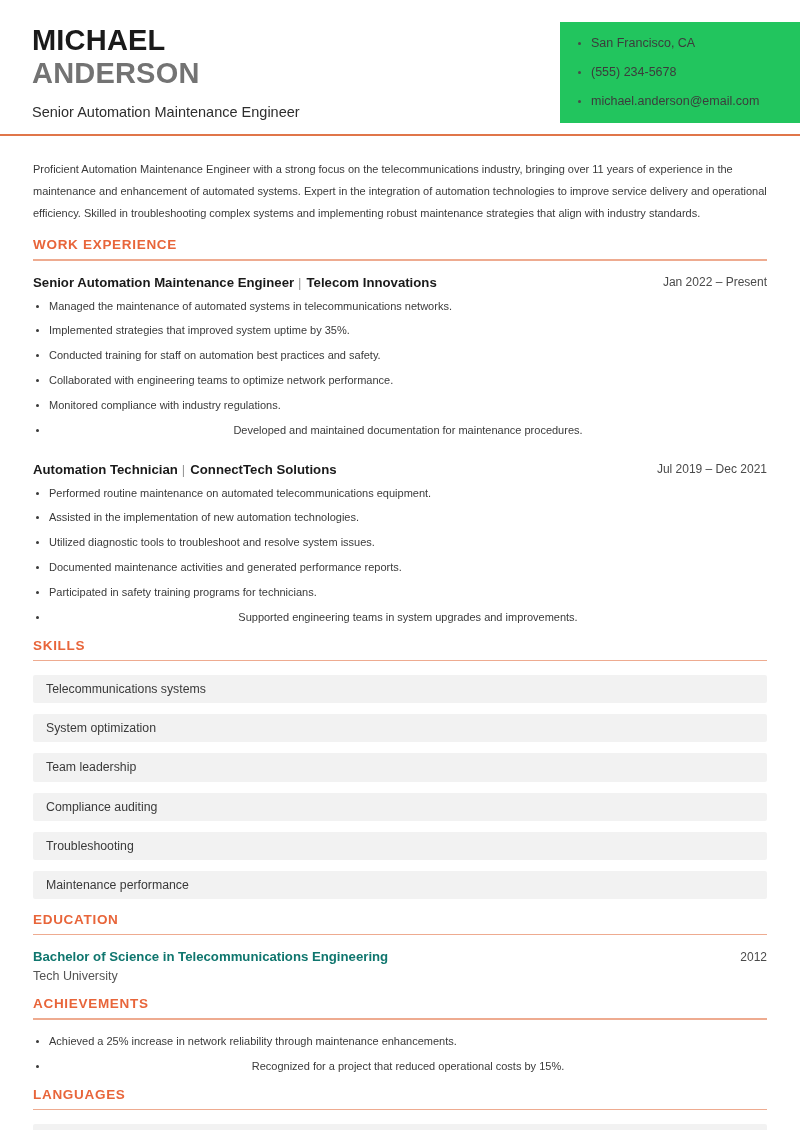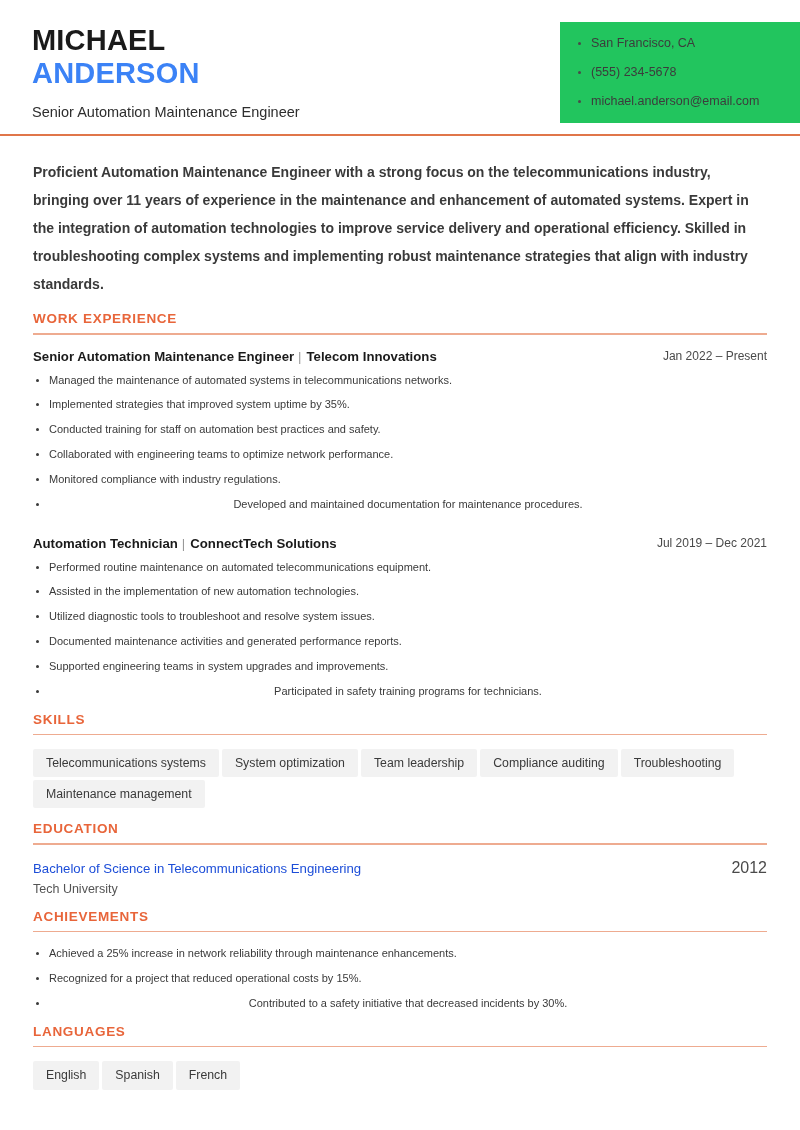--- a/index.html
+++ b/index.html
@@ -19,21 +19,21 @@
   .header { position: relative; height: 136px; }
   .header-inner {
     display: flex;
     align-items: flex-start;
     justify-content: space-between;
     height: 100%;
   }
   .identity { padding: 24px 0 0 32px; }
   .name-line { font-size: 29px; font-weight: bold; line-height: 1.15; letter-spacing: .2px; }
   .name-first { color: #1a1a1a; }
-  .name-last { color: #3b82f6; }
+  .name-last { color: #737373; }
   .job-headline {
     margin-top: 13px;
     font-size: 14.5px;
     color: #2e2e2e;
     font-weight: normal;
   }
 
   .contact-box {
     width: 240px;
     margin: 22px 0 0 0;
@@ -66,25 +66,24 @@
     left: 0; right: 0; top: 134px;
     height: 2px;
     background: #e0764a;
   }
 
   
   .content { padding: 0 33px; }
 
   .summary {
     margin: 22px 0 0 0;
-    font-size: 14px;
+    font-size: 11px;
     line-height: 2.0;
     color: #3a3a3a;
     max-width: 740px;
-    font-weight: bold;
   }
 
   .section { margin-top: 13px; }
   .section-title {
     font-size: 13.5px;
     font-weight: bold;
     letter-spacing: .7px;
     color: #e8653a;
     text-transform: uppercase;
     margin: 0 0 7px 0;
@@ -133,38 +132,38 @@
   ul.bullets li:last-child { margin-bottom: 0; text-align: center; }
   ul.bullets li::before {
     content: "";
     position: absolute;
     left: 3px; top: 6px;
     width: 3px; height: 3px;
     border-radius: 50%;
     background: #3a3a3a;
   }
 
-  .tags { display: flex; flex-wrap: wrap; gap: 3px; }
+  .tags { display: flex; flex-wrap: wrap; gap: 11px; flex-direction: column; }
   .tag {
     background: #f2f2f2;
     color: #3a3a3a;
     font-size: 12.3px;
     padding: 7px 13px;
     border-radius: 2px;
     white-space: nowrap;
     line-height: 1.15;
   }
 
   .edu-head {
     display: flex;
     justify-content: space-between;
     align-items: baseline;
   }
-  .edu-degree { font-size: 13.2px; font-weight: normal; color: #1d4ed8; }
-  .edu-year { font-size: 16px; color: #4a4a4a; }
+  .edu-degree { font-size: 13.2px; font-weight: bold; color: #0f766e; }
+  .edu-year { font-size: 12px; color: #4a4a4a; }
   .edu-school { font-size: 12.5px; color: #545454; margin-top: 5px; }
 </style>
 </head>
 <body>
 
 <div class="page">
 
   <div class="header">
     <div class="header-inner">
       <div class="identity">
@@ -218,36 +217,36 @@
           <div class="entry-title">
             <span>Automation Technician</span><span class="entry-sep">|</span><span>ConnectTech Solutions</span>
           </div>
           <div class="entry-date">Jul 2019 – Dec 2021</div>
         </div>
         <ul class="bullets">
           <li>Performed routine maintenance on automated telecommunications equipment.</li>
           <li>Assisted in the implementation of new automation technologies.</li>
           <li>Utilized diagnostic tools to troubleshoot and resolve system issues.</li>
           <li>Documented maintenance activities and generated performance reports.</li>
+          <li>Participated in safety training programs for technicians.</li>
           <li>Supported engineering teams in system upgrades and improvements.</li>
-          <li>Participated in safety training programs for technicians.</li>
         </ul>
       </div>
     </div>
 
     <div class="section">
       <div class="section-title">SKILLS</div>
       <div class="section-rule"></div>
       <div class="tags">
         <span class="tag">Telecommunications systems</span>
         <span class="tag">System optimization</span>
         <span class="tag">Team leadership</span>
         <span class="tag">Compliance auditing</span>
         <span class="tag">Troubleshooting</span>
-        <span class="tag">Maintenance management</span>
+        <span class="tag">Maintenance performance</span>
       </div>
     </div>
 
     <div class="section">
       <div class="section-title">EDUCATION</div>
       <div class="section-rule"></div>
       <div class="entry">
         <div class="edu-head">
           <div class="edu-degree">Bachelor of Science in Telecommunications Engineering</div>
           <div class="edu-year">2012</div>
@@ -255,21 +254,20 @@
         <div class="edu-school">Tech University</div>
       </div>
     </div>
 
     <div class="section">
       <div class="section-title">ACHIEVEMENTS</div>
       <div class="section-rule"></div>
       <ul class="bullets">
         <li>Achieved a 25% increase in network reliability through maintenance enhancements.</li>
         <li>Recognized for a project that reduced operational costs by 15%.</li>
-        <li>Contributed to a safety initiative that decreased incidents by 30%.</li>
       </ul>
     </div>
 
     <div class="section">
       <div class="section-title">LANGUAGES</div>
       <div class="section-rule"></div>
       <div class="tags">
         <span class="tag">English</span>
         <span class="tag">Spanish</span>
         <span class="tag">French</span>

